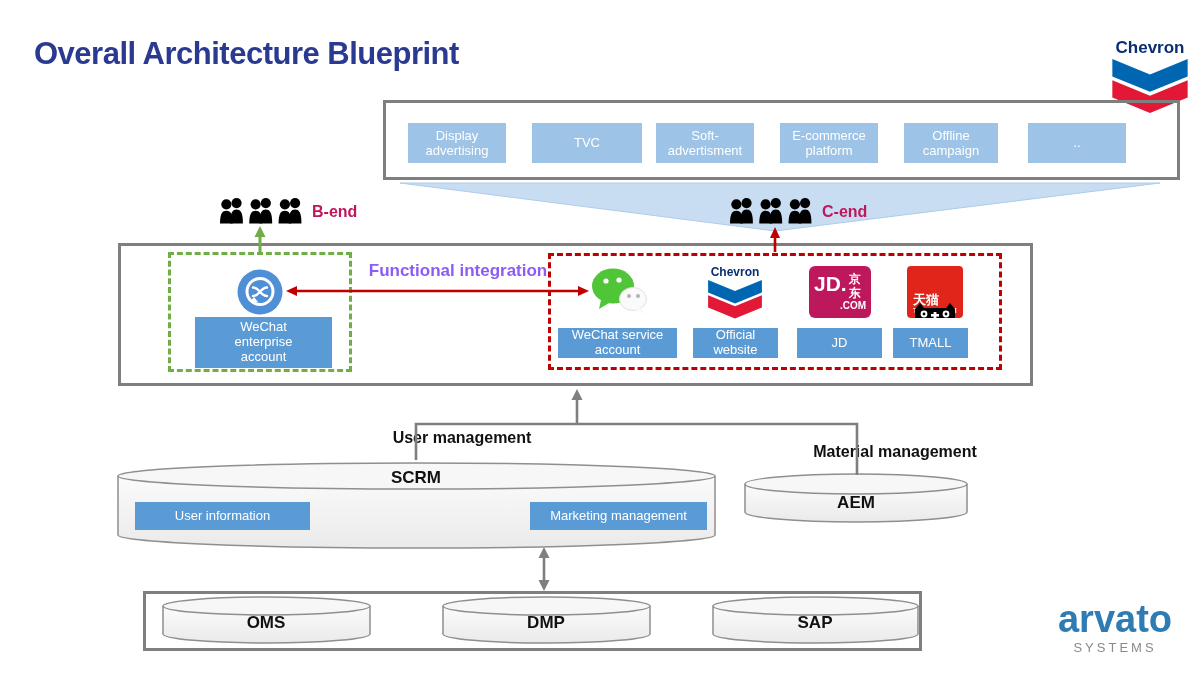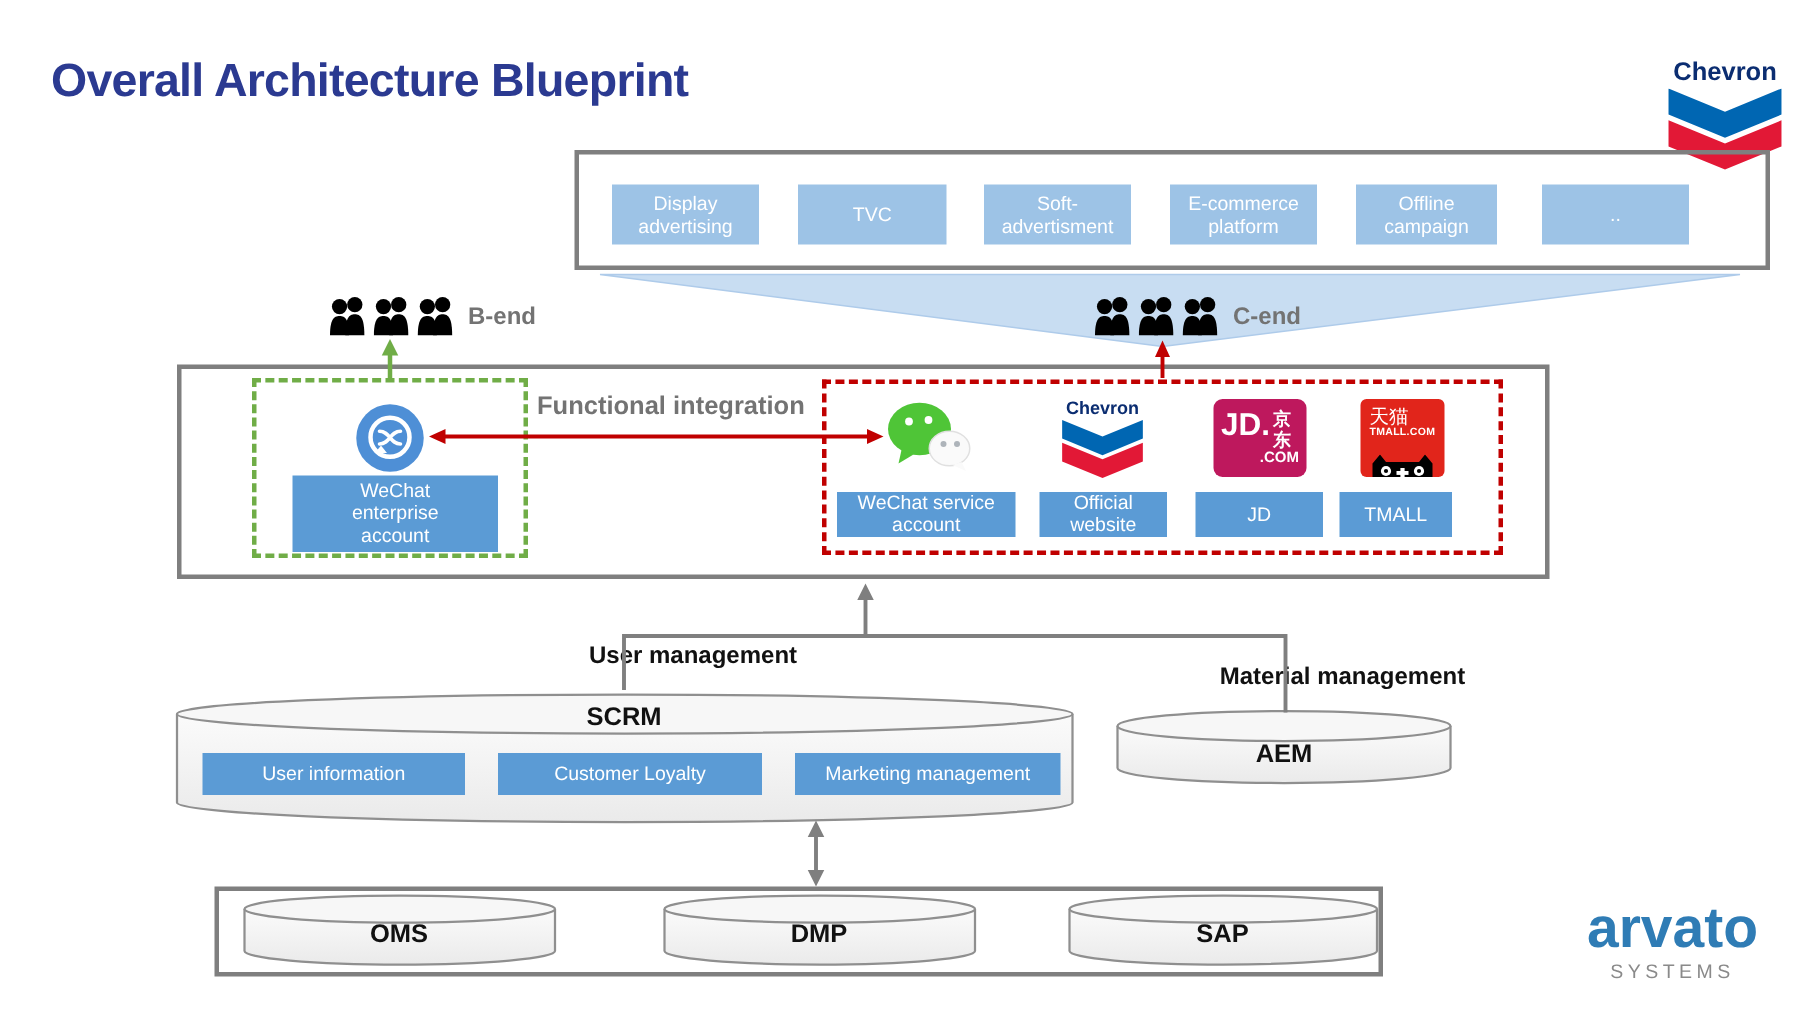--- a/index.html
+++ b/index.html
@@ -18,43 +18,43 @@
   .btn-light{
     background:#9DC3E6;color:#ffffff;font-size:13px;line-height:1.18;
     display:flex;align-items:center;justify-content:center;text-align:center;
     box-sizing:border-box;padding:2px;
   }
   .btn-mid{
     background:#5B9BD5;color:#ffffff;font-size:13px;line-height:1.15;
     display:flex;align-items:center;justify-content:center;text-align:center;
     box-sizing:border-box;padding:2px;
   }
-  .aud-label{font-size:16px;font-weight:bold;color:#737373;}
+  .aud-label{font-size:16px;font-weight:bold;color:#be185d;}
   .mgmt-label{font-size:16px;font-weight:bold;color:#111111;text-align:center;}
-  .fi-label{font-size:17px;font-weight:bold;color:#737373;text-align:left;}
+  .fi-label{font-size:17px;font-weight:bold;color:#8b5cf6;text-align:center;}
   .dash-green{border:3px dashed #70AD47;box-sizing:border-box;}
   .dash-red{border:3px dashed #C00000;box-sizing:border-box;}
   .cyl-title{font-size:17px;font-weight:bold;color:#111111;text-align:center;}
   .prelines{white-space:pre-line;text-align:center;}
   
   .chevron-word{font-size:17px;font-weight:bold;color:#0B2D71;text-align:center;}
   .chevron-word-sm{font-size:12px;font-weight:bold;color:#0B2D71;text-align:center;}
   .jd-logo{
     background:#be185d;border-radius:6px;color:#fff;box-sizing:border-box;
     display:flex;flex-direction:column;justify-content:center;padding:4px 5px;
   }
   .jd-row{display:flex;align-items:flex-start;gap:2px;}
   .jd-main{font-size:21px;font-weight:bold;line-height:1;}
   .jd-cn{font-size:12px;font-weight:bold;line-height:1.1;}
   .jd-sub{font-size:10px;font-weight:bold;text-align:right;line-height:1.1;}
   .tmall-logo{
     background:#E1251B;border-radius:4px;color:#fff;box-sizing:border-box;
     position:relative;padding:5px 0 0 6px;overflow:hidden;
   }
-  .tmall-cn{font-size:13px;font-weight:normal;line-height:1.1;}
+  .tmall-cn{font-size:13px;font-weight:bold;line-height:1.1;margin-top:22px;}
   .tmall-sub{font-size:7px;font-weight:bold;letter-spacing:0.2px;}
   .arvato{text-align:center;}
   .arvato-word{font-size:38px;font-weight:bold;color:#2F7CB5;line-height:1;}
   .arvato-sub{font-size:13px;color:#8A8A8A;letter-spacing:3px;margin-top:2px;}
 </style>
 </head>
 <body>
 
 <div class="stage">
 
@@ -96,21 +96,21 @@
   <div class="abs ui" style="left:1108px;top:38px;width:84px;">
     <div class="chevron-word">Chevron</div>
     <svg width="78" height="56" viewBox="0 0 78 58" style="display:block;margin:1px auto 0;">
       <polygon points="0,0 39,16 78,0 78,18 39,34 0,18" fill="#0066B2"></polygon>
       <polygon points="0,22 39,38 78,22 78,40 39,56 0,40" fill="#E21836"></polygon>
     </svg>
   </div>
 
   <div class="abs ui frame" style="left:383px;top:100px;width:797px;height:80px;"></div>
   <div class="abs ui btn-light" style="left:408px;top:123px;width:98px;height:40px;">Display advertising</div>
-  <div class="abs ui btn-light" style="left:532px;top:123px;width:99px;height:40px;">TVC</div>
+  <div class="abs ui btn-light" style="left:532px;top:123px;width:110px;height:40px;">TVC</div>
   <div class="abs ui btn-light" style="left:656px;top:123px;width:98px;height:40px;">Soft-advertisment</div>
   <div class="abs ui btn-light" style="left:780px;top:123px;width:98px;height:40px;">E-commerce platform</div>
   <div class="abs ui btn-light" style="left:904px;top:123px;width:94px;height:40px;">Offline campaign</div>
   <div class="abs ui btn-light" style="left:1028px;top:123px;width:98px;height:40px;">..</div>
 
   <div class="abs ui" style="left:220px;top:198px;">
     <svg width="84" height="28" viewBox="0 0 66 22" fill="#000000">
       <g>
           <circle cx="5" cy="5" r="4"></circle>
           <path d="M0,20 C0,12 2,10 5,10 C8,10 10,12 10,20 Z"></path>
@@ -221,21 +221,20 @@
         <rect x="18" y="11" width="8" height="2.6" fill="#ffffff"></rect>
     </svg>
   </div>
   <div class="abs ui btn-mid" style="left:893px;top:328px;width:75px;height:30px;">TMALL</div>
 
   <div class="abs ui mgmt-label" style="left:362px;top:429px;width:200px;">User management</div>
   <div class="abs ui mgmt-label" style="left:795px;top:443px;width:200px;">Material management</div>
 
   <div class="abs ui btn-mid" style="left:135px;top:502px;width:175px;height:28px;">User information</div>
   <div class="abs ui cyl-title" style="left:316px;top:468px;width:200px;">SCRM</div>
-  <div class="abs ui btn-mid" style="left:332px;top:502px;width:176px;height:28px;">Customer Loyalty</div>
   <div class="abs ui btn-mid" style="left:530px;top:502px;width:177px;height:28px;">Marketing management</div>
 
   <div class="abs ui cyl-title" style="left:806px;top:493px;width:100px;">AEM</div>
 
   <div class="abs ui frame" style="left:143px;top:591px;width:779px;height:60px;"></div>
   <div class="abs ui cyl-title" style="left:216px;top:613px;width:100px;">OMS</div>
   <div class="abs ui cyl-title" style="left:496px;top:613px;width:100px;">DMP</div>
   <div class="abs ui cyl-title" style="left:765px;top:613px;width:100px;text-align:center;">SAP</div>
 
   <div class="abs ui arvato" style="left:1040px;top:600px;width:150px;">

